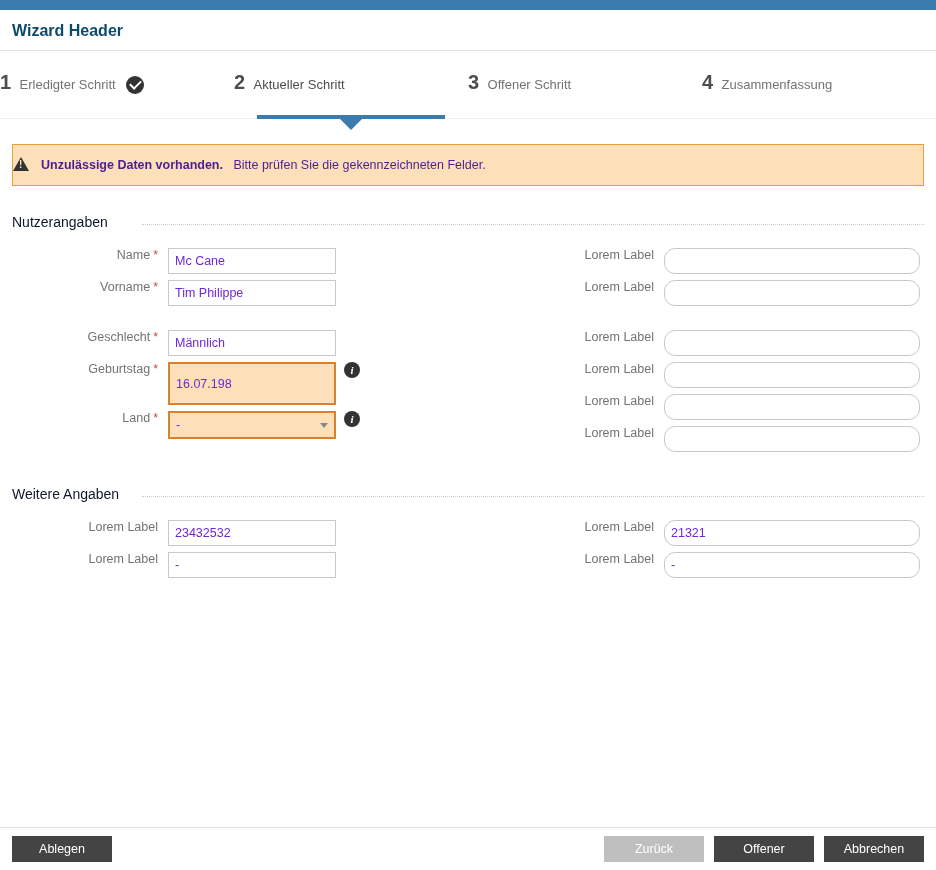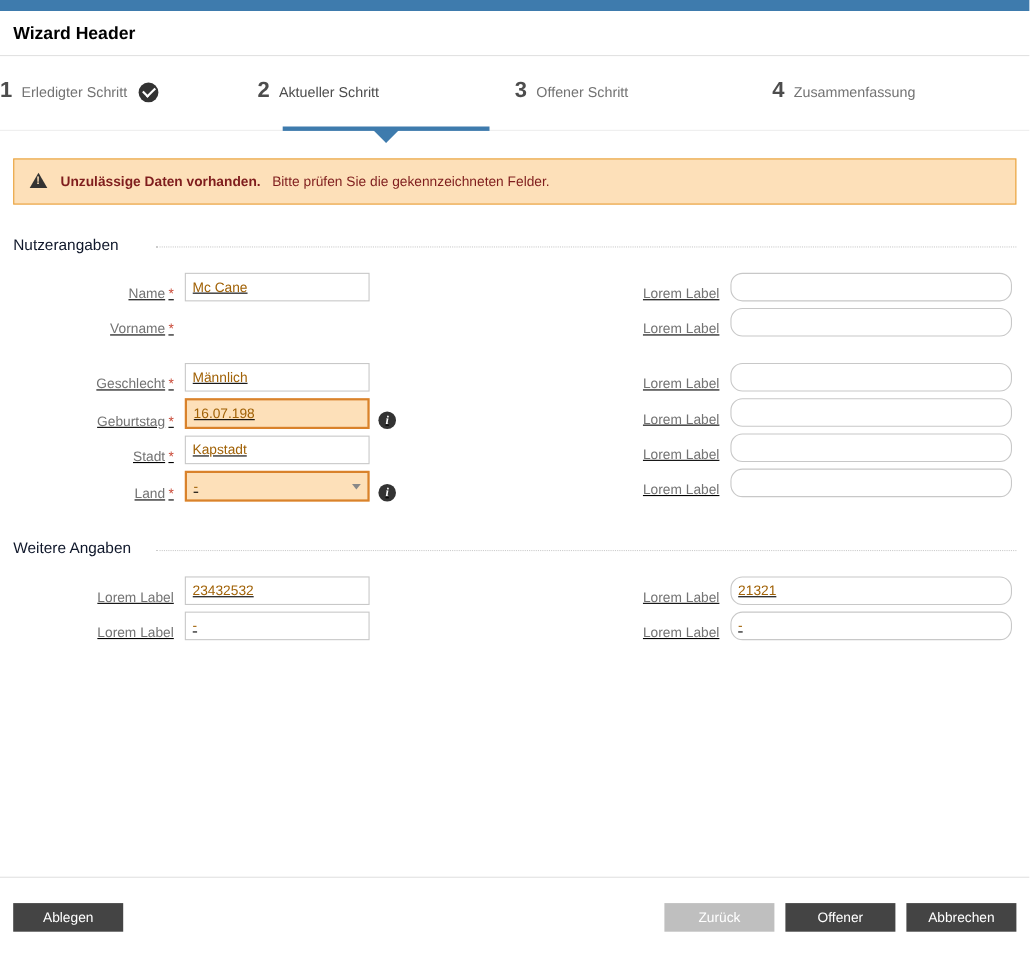--- a/index.html
+++ b/index.html
@@ -1,58 +1,58 @@
 <!DOCTYPE html>
 <html><head>
 <meta charset="utf-8">
 <style>
   * { box-sizing: border-box; }
   html, body { margin:0; padding:0; font-family: Arial, Helvetica, sans-serif; background:#fff; }
   body { width:936px; height:870px; display:flex; flex-direction:column; }
   .topbar { height:10px; background:#3e7bad; flex-shrink:0; }
   .header { padding:12px 12px 10px 12px; border-bottom:1px solid #e2e2e2; }
-  .header h1 { margin:0; font-size:16px; font-weight:bold; color:#000000; }
+  .header h1 { margin:0; font-size:16px; font-weight:bold; color:#0c4a6e; }
   .steps { display:flex; position:relative; border-bottom:1px solid #eee; }
   .step { flex:1; padding:20px 0 24px 0; color:#737373; position:relative; }
   .step .num { font-size:20px; font-weight:bold; color:#4d4d4d; margin-right:4px; }
   .step .lbl { font-size:13px; color:#737373; }
   .step.current .lbl { color:#4d4d4d; }
   .step.done .check { display:inline-flex; width:18px; height:18px; background:#333; border-radius:50%; align-items:center; justify-content:center; margin-left:6px; vertical-align:middle; }
   .step.done .check::after { content:""; width:5px; height:9px; border:solid #fff; border-width:0 2px 2px 0; transform:rotate(45deg); margin-top:-2px; }
   .step.current::after {
     content:""; position:absolute; left:10%; right:10%; bottom:-1px; height:4px; background:#3e7bad;
   }
   .step.current .pointer {
     position:absolute; left:50%; bottom:-12px; transform:translateX(-50%);
     width:0; height:0; border-left:12px solid transparent; border-right:12px solid transparent; border-top:12px solid #3e7bad;
   }
   .content { flex:1; padding:25px 12px 10px 12px; overflow:auto; }
-  .alert { border:1px solid #e8a13a; background:#fde0b9; padding:12px 14px; font-size:12.5px; color:#7f1d1d; display:flex; align-items:center; gap:12px; }
+  .alert { border:1px solid #e8a13a; background:#fde0b9; padding:12px 0; font-size:12.5px; color:#4c1d95; display:flex; align-items:center; gap:12px; }
   .alert .warn-icon { width:0; height:0; border-left:8px solid transparent; border-right:8px solid transparent; border-bottom:14px solid #333; position:relative; margin-bottom:2px;}
   .alert .warn-icon::after { content:"!"; position:absolute; left:-2px; top:2px; color:#fde0b9; font-size:10px; font-weight:bold; }
   .alert b { font-weight:bold; }
   .section { margin-top:28px; }
   .section-title { font-size:14px; color:#0f172a; padding-bottom:4px; position:relative; }
   .section-title::after { content:""; position:absolute; left:130px; right:0; top:50%; border-top:1px dotted #ccc; }
   .form-grid { display:flex; gap:80px; margin-top:14px; }
   .col { flex:1; }
-  .row { display:flex; align-items:flex-end; margin-bottom:6px; min-height:26px;text-decoration:underline; }
+  .row { display:flex; align-items:flex-start; margin-bottom:6px; min-height:26px; }
   .row .lbl { width:156px; text-align:right; padding-right:10px; font-size:12.5px; color:#737373; white-space:nowrap; }
   .req { color:#c94a38; margin-left:3px; }
   .row input, .row .select {
-    width:168px; height:26px; border:1px solid #c8c8c8; font-size:12.5px; padding:0 6px; color:#a16207; background:#fff;
+    width:168px; height:26px; border:1px solid #c8c8c8; font-size:12.5px; padding:0 6px; color:#6d28d9; background:#fff;
   }
   .col.right .row input { width:256px;border-radius:11px; }
-  .row input.error { border:2px solid #d9822b; background:#fde0b9; height:28px; }
+  .row input.error { border:2px solid #d9822b; background:#fde0b9; height:43px; }
   .row .select { display:flex; align-items:center; justify-content:space-between; cursor:pointer; }
   .row .select.error { border:2px solid #d9822b; background:#fde0b9; height:28px; }
   .row .select .caret { width:0; height:0; border-left:4px solid transparent; border-right:4px solid transparent; border-top:5px solid #888; }
   .info-icon { width:16px; height:16px; border-radius:50%; background:#333; color:#fff; font-size:11px; font-weight:bold; display:inline-flex; align-items:center; justify-content:center; margin-left:8px; font-style:italic; font-family:Georgia, serif;}
   .spacer { height:18px; }
-  .btnbar { border-top:1px solid #e2e2e2; padding:23px 12px; display:flex; align-items:center; gap:10px; }
+  .btnbar { border-top:1px solid #e2e2e2; padding:8px 12px; display:flex; align-items:center; gap:10px; }
   .btnbar .grow { flex:1; }
   .btn { min-width:100px; height:26px; border:none; color:#fff; font-size:12.5px; cursor:pointer; padding:0 14px; }
   .btn.dark { background:#444; }
   .btn.disabled { background:#bfbfbf; cursor:default; }
 </style>
 </head>
 <body>
 
 <div class="topbar"></div>
 
@@ -94,34 +94,31 @@
   <div class="section">
     <div class="section-title">Nutzerangaben</div>
     <div class="form-grid">
       <div class="col">
         <div class="row">
           <span class="lbl"><span>Name</span><span class="req">*</span></span>
           <input value="Mc Cane" style="">
         </div>
         <div class="row">
           <span class="lbl"><span>Vorname</span><span class="req">*</span></span>
+          <input value="Tim Philippe" style="">
         </div>
         <div class="spacer"></div>
         <div class="row">
           <span class="lbl"><span>Geschlecht</span><span class="req">*</span></span>
           <input value="Männlich" style="">
         </div>
         <div class="row">
           <span class="lbl"><span>Geburtstag</span><span class="req">*</span></span>
           <input class="error" value="16.07.198" style="">
           <span class="info-icon">i</span>
-        </div>
-        <div class="row">
-          <span class="lbl"><span>Stadt</span><span class="req">*</span></span>
-          <input value="Kapstadt" style="">
         </div>
         <div class="row">
           <span class="lbl"><span>Land</span><span class="req">*</span></span>
           <div class="select error">
             <span>-</span>
             <span class="caret"></span>
           </div>
           <span class="info-icon">i</span>
         </div>
       </div>

